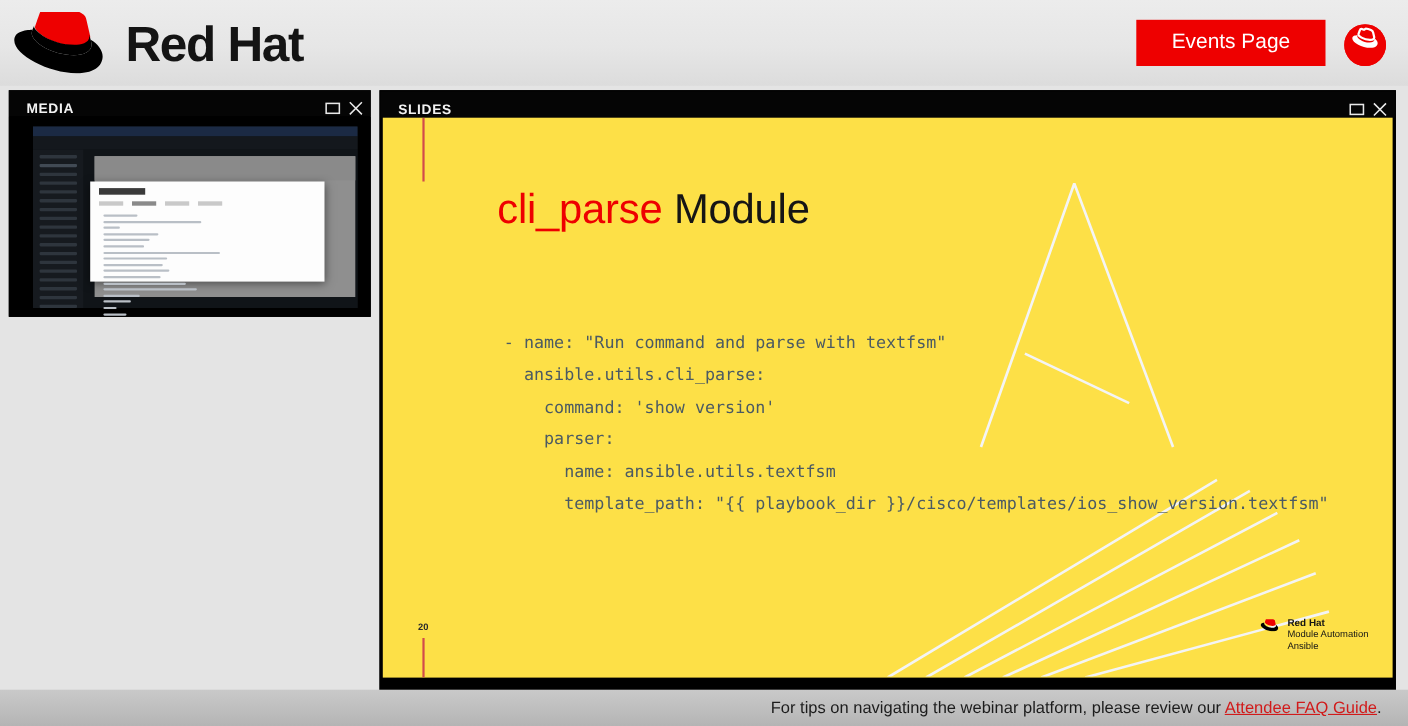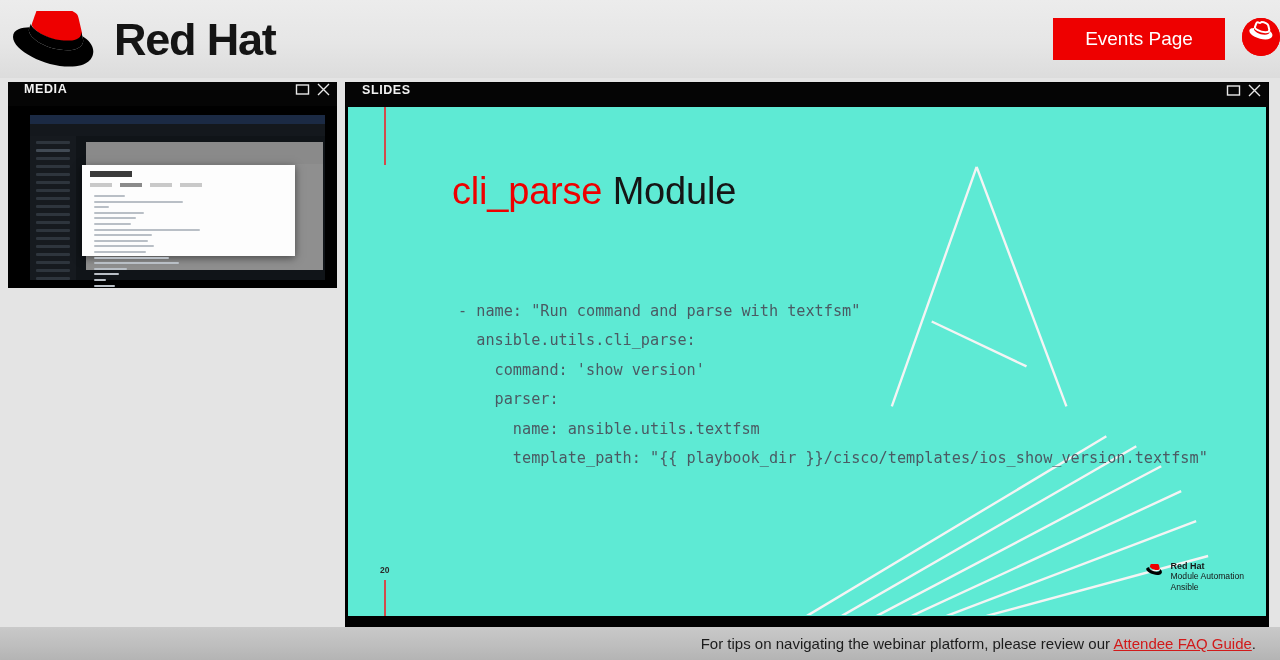--- a/index.html
+++ b/index.html
@@ -17,42 +17,42 @@
     background: linear-gradient(180deg,#ececec 0%,#e6e6e6 55%,#dcdcdc 100%);
     display: flex; align-items: center;
   }
   .brand { display: flex; align-items: center; padding-left: 8px; }
   .brand-hat { width: 100px; height: 56px; }
   .brand-text {
     font-size: 45px; font-weight: bold; color: #141414;
     letter-spacing: -1.2px; margin-left: 6px; line-height: 1;
   }
   .header-right {
-    margin-left: auto; display: flex; align-items: flex-start;
-    gap: 17px;
+    margin-left: auto; display: flex; align-items: flex-end;
+    padding-right: 20px; gap: 17px;
   }
   .events-btn {
     width: 172px; height: 42px; background: #ee0000;
     color: #ffffff; font-size: 19px; border: none; cursor: pointer;
     display: flex; align-items: center; justify-content: center;
     font-family: "Liberation Sans", sans-serif;
   }
   .shadow-badge {
     width: 38px; height: 38px; border-radius: 50%;
     background: #ee0000; display: flex; align-items: center;
     justify-content: center; cursor: pointer;
   }
 
   
   .media-panel {
     position: absolute; left: 8px; top: 82px; width: 329px; height: 206px;
     background: #000; 
   }
   .panel-bar {
-    height: 24px; background: #050505; display: flex; align-items: flex-start;
+    height: 24px; background: #050505; display: flex; align-items: flex-end;
     padding: 0 6px 0 16px; color: #fff;
   }
   .panel-bar .title {
     font-size: 12.5px; font-weight: bold; letter-spacing: .6px;
     font-family: "Liberation Sans", sans-serif; color:#f2f2f2;
   }
   .panel-bar .ctrls { margin-left: auto; display: flex; align-items: center; gap: 6px; }
   .ico-btn { cursor: pointer; display: flex; align-items: center; justify-content: center; }
   .media-body {
     position: relative; height: 182px; background: #000; overflow: hidden;
@@ -92,21 +92,21 @@
   .thumb-code span {
     display:block; height:2px; background:#b9bfc6; margin-bottom:3.6px; border-radius:1px;
   }
 
   
   .slides-panel {
     position: absolute; left: 345px; top: 82px; width: 924px; height: 651px;
     background: #000; border: 1px solid #000;
   }
   .slide-canvas {
-    position: relative; height: 509px; background: #5eead4;
+    position: relative; height: 509px; background: #fde047;
     margin: 0 2px 2px 2px; overflow: hidden;
   }
   .accent-line {
     position: absolute; left: 36px; width: 2px; background: #d24b4b;
   }
   .accent-top { top: 0; height: 58px; }
   .accent-bot { bottom: 0; height: 36px; }
 
   .slide-title {
     position: absolute; left: 104px; top: 63px;

